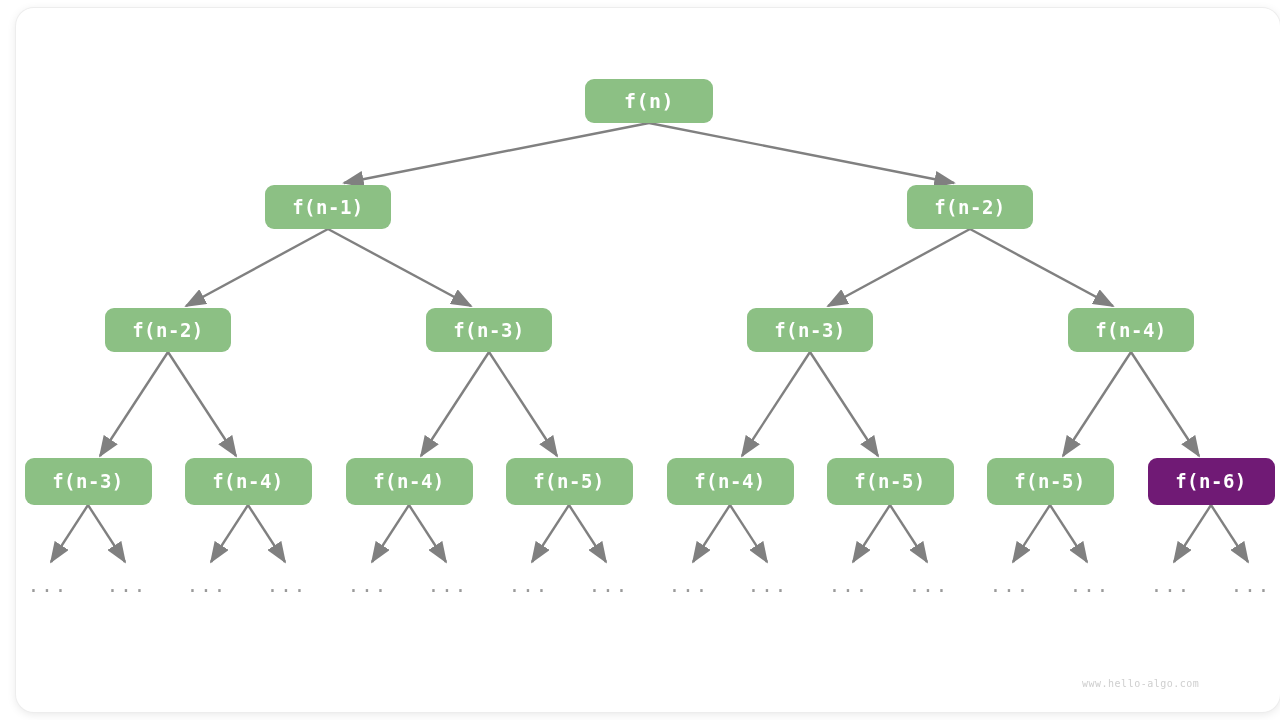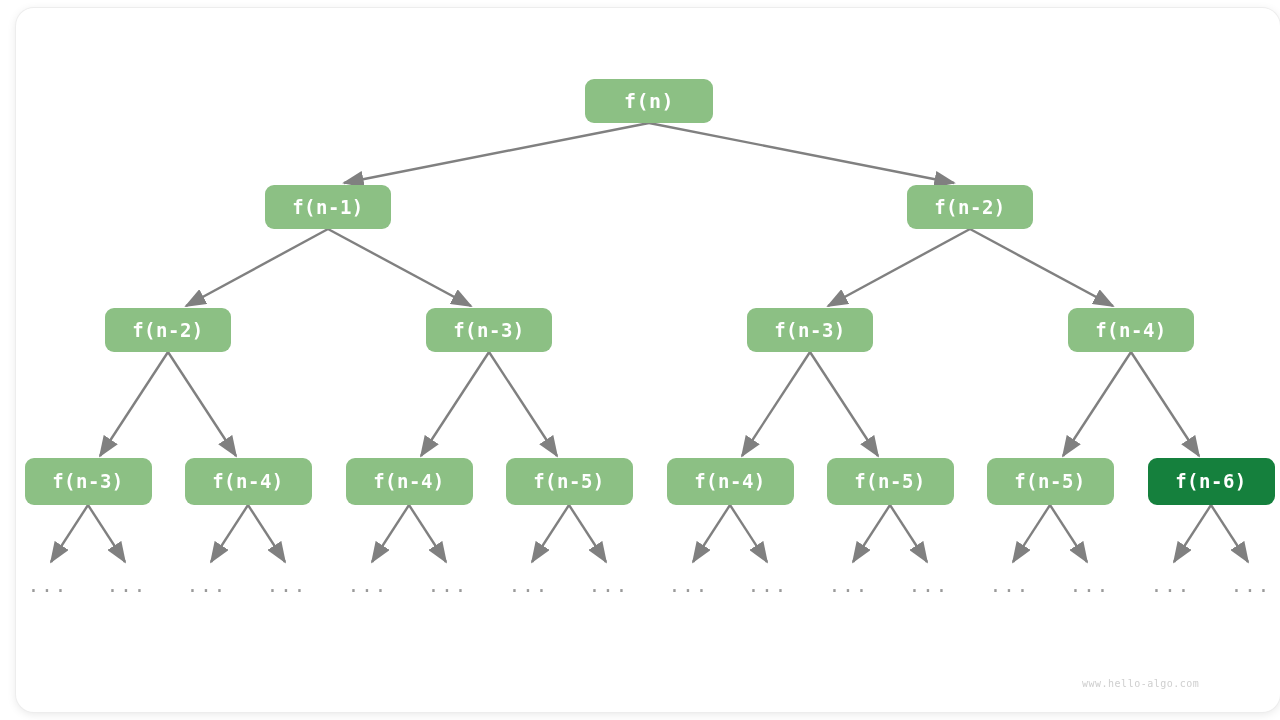--- a/index.html
+++ b/index.html
@@ -157,21 +157,21 @@
         </div>
         <div class="node" style="left: 658.5px; top: 457.5px; width: 127px; height: 47px; font-size: 19px; background: rgb(140, 192, 132); color: rgb(255, 255, 255);">
           <span>f(n-4)</span>
         </div>
         <div class="node" style="left: 818.5px; top: 457.5px; width: 127px; height: 47px; font-size: 19px; background: rgb(140, 192, 132); color: rgb(255, 255, 255);">
           <span>f(n-5)</span>
         </div>
         <div class="node" style="left: 978.5px; top: 457.5px; width: 127px; height: 47px; font-size: 19px; background: rgb(140, 192, 132); color: rgb(255, 255, 255);">
           <span>f(n-5)</span>
         </div>
-        <div class="node" style="left: 1139.5px; top: 457.5px; width: 127px; height: 47px; font-size: 19px; background: #15803d; color: rgb(255, 255, 255); justify-content: center;">
+        <div class="node" style="left: 1139.5px; top: 457.5px; width: 127px; height: 47px; font-size: 19px; background: #701a75; color: rgb(255, 255, 255); justify-content: center;">
           <span>f(n-6)</span>
         </div>
       </div>
     <div id="ellipsis-layer">
         <div class="ellipsis" style="left: 40px; top: 585px; color: rgb(154, 154, 154);">...</div>
         <div class="ellipsis" style="left: 119px; top: 585px; color: rgb(154, 154, 154);">...</div>
         <div class="ellipsis" style="left: 199px; top: 585px; color: rgb(154, 154, 154);">...</div>
         <div class="ellipsis" style="left: 279px; top: 585px; color: rgb(154, 154, 154);">...</div>
         <div class="ellipsis" style="left: 360px; top: 585px; color: rgb(154, 154, 154);">...</div>
         <div class="ellipsis" style="left: 440px; top: 585px; color: rgb(154, 154, 154);">...</div>

